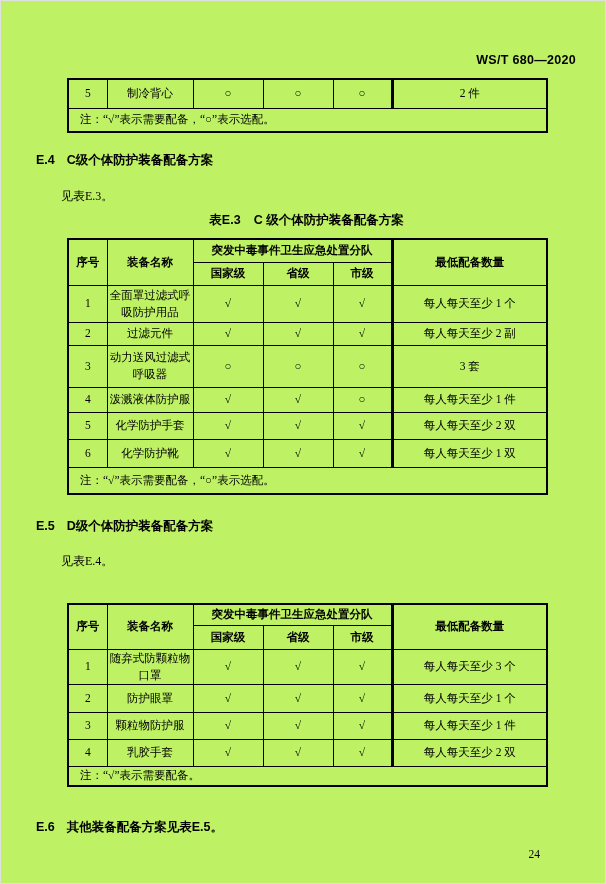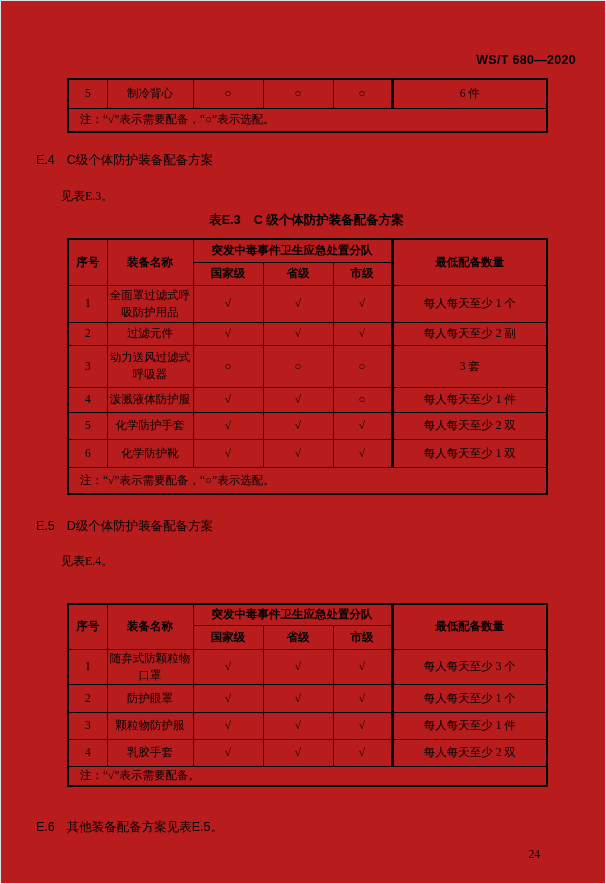--- a/index.html
+++ b/index.html
@@ -1,20 +1,20 @@
 <!DOCTYPE html>
 <html><head>
 <meta charset="utf-8">
 <style>
   html, body { margin: 0; padding: 0; background: #ffffff; }
   .page {
     position: relative;
     width: 606px;
     height: 884px;
-    background: #b91c1c;
+    background: #bef264;
     color: #000;
     font-family: "Liberation Serif", serif;
     overflow: hidden;
     box-sizing: border-box;
     border: 1px solid #e0e0e0;
   }
   .doc-number {
     position: absolute;
     top: 52px;
     right: 29px;
@@ -44,21 +44,21 @@
   table.tbl td.sep, table.tbl th.sep { border-left: 3px solid #000; }
   table.tbl td.note-cell {
     text-align: left;
     padding-left: 11px;
     font-size: 11.5px;
   }
   .sec-heading {
     position: absolute;
     left: 35px;
     font-family: "Liberation Sans", sans-serif;
-    font-weight: normal;
+    font-weight: bold;
     font-size: 12.5px;
     white-space: nowrap;
   }
   .sec-heading .sec-label { margin-right: 12px; }
   .intro-text {
     position: absolute;
     left: 60px;
     font-size: 12px;
   }
   .tbl-caption {
@@ -105,21 +105,21 @@
         <col style="width:59px">
         <col style="width:155px">
     </colgroup>
     <tbody>
       <tr style="height:29px">
         <td>5</td>
         <td>制冷背心</td>
         <td>○</td>
         <td>○</td>
         <td>○</td>
-        <td class="sep">6 件</td>
+        <td class="sep">2 件</td>
       </tr>
       <tr style="height:24px">
         <td colspan="6" class="note-cell">注：“√”表示需要配备，“○”表示选配。</td>
       </tr>
     </tbody>
   </table>
 
   <div class="sec-heading" id="sec-e4">
     <span class="sec-label">E.4</span><span>C级个体防护装备配备方案</span>
   </div>

